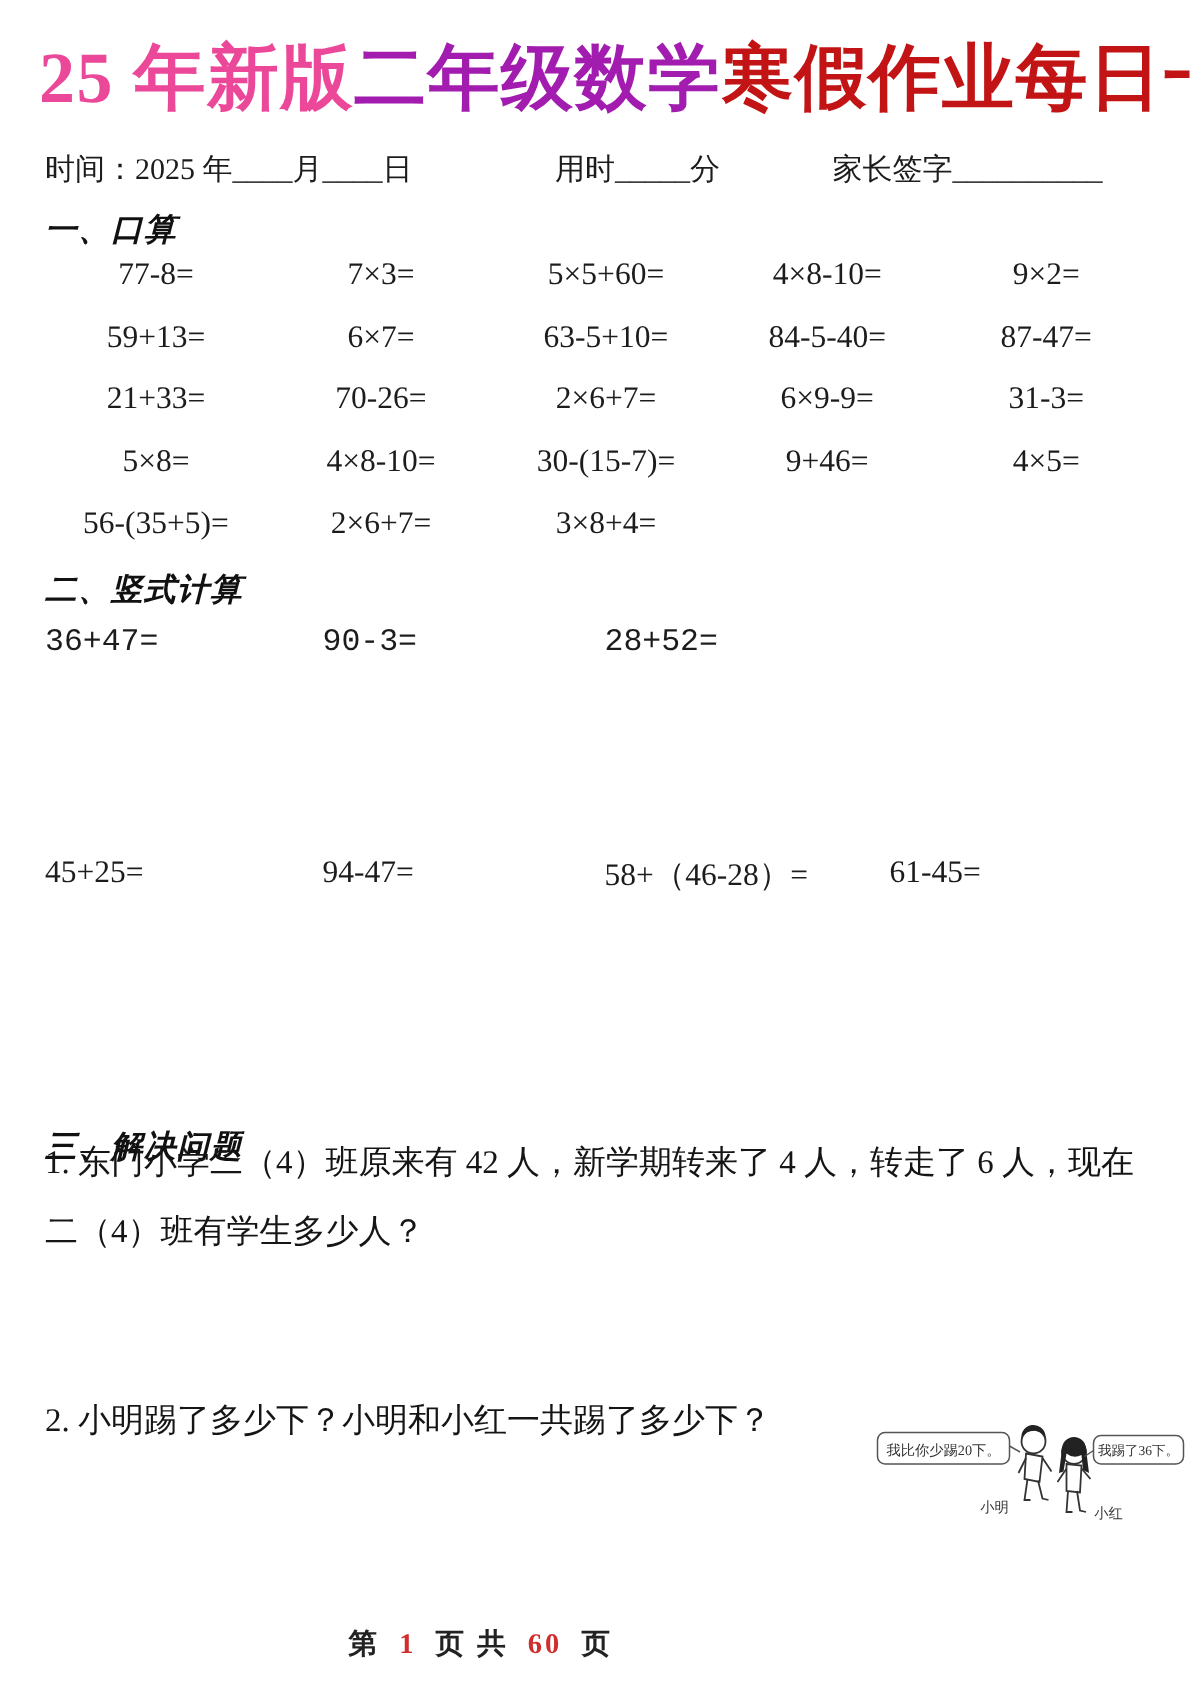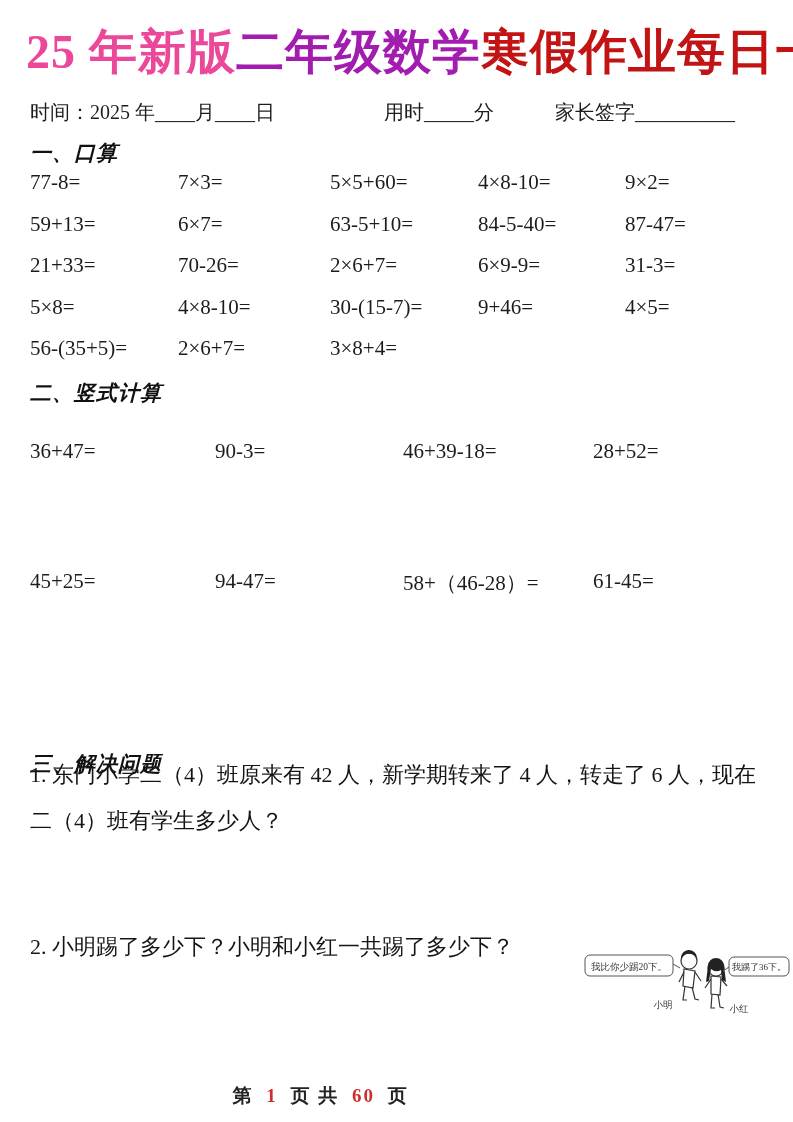--- a/index.html
+++ b/index.html
@@ -15,45 +15,45 @@
     font-size:48px; font-weight:bold; white-space:nowrap; letter-spacing:1px;
     font-family:"Liberation Serif", serif;
   }
   .title .t-blue  { color:#ec4899; }
   .title .t-black { color:#a21caf; }
   .title .t-red   { color:#c21414; }
 
   .meta { position:absolute; top:99px; left:0; width:677px; height:28px; font-size:20px; }
   .meta span { position:absolute; white-space:pre; }
   .meta .m-time { left:30px; }
-  .meta .m-dur  { left:384px; }
+  .meta .m-dur  { left:370px; }
   .meta .m-sign { left:555px; }
 
   .sec-heading {
     position:absolute; left:30px; font-size:21px; font-weight:bold; color:#111;
     letter-spacing:1px;
     font-style:italic;
   }
   .h-oral { top:139px; }
   .h-vert { top:379px; }
   .h-prob { top:750px; }
 
   .oral-grid {
     position:absolute; top:162px; left:30px; width:740px;
     display:grid; grid-template-columns:148px 152px 148px 147px 1fr;
     grid-auto-rows:41.5px; font-size:21px; align-items:center;
   }
-  .oral-grid .cell { white-space:nowrap; }
+  .oral-grid .cell { white-space:nowrap;text-align:center; }
 
   .vert-row {
     position:absolute; left:30px; width:740px;
     display:grid; grid-template-columns:185px 188px 190px 1fr;
     font-size:21px;
   }
-  .v-row1 { top:439px; }
+  .v-row1 { top:417px;font-family:Liberation Mono, monospace; }
   .v-row2 { top:569px; }
 
   .problem {
     position:absolute; left:30px; width:742px;
     font-size:22px; line-height:46px; color:#151515;
   }
   .p1 { top:752px; }
   .p2 { top:924px; width:600px; }
 
   .illustration { position:absolute; left:583px; top:944px; width:208px; height:100px; }
@@ -106,21 +106,20 @@
     <div class="cell">56-(35+5)=</div>
     <div class="cell">2×6+7=</div>
     <div class="cell">3×8+4=</div>
   </div>
 
   <div class="sec-heading h-vert">二、竖式计算</div>
 
   <div class="vert-row v-row1">
     <div class="cell">36+47=</div>
     <div class="cell">90-3=</div>
-    <div class="cell">46+39-18=</div>
     <div class="cell">28+52=</div>
   </div>
 
   <div class="vert-row v-row2">
     <div class="cell">45+25=</div>
     <div class="cell">94-47=</div>
     <div class="cell">58+（46-28）=</div>
     <div class="cell">61-45=</div>
   </div>
 

